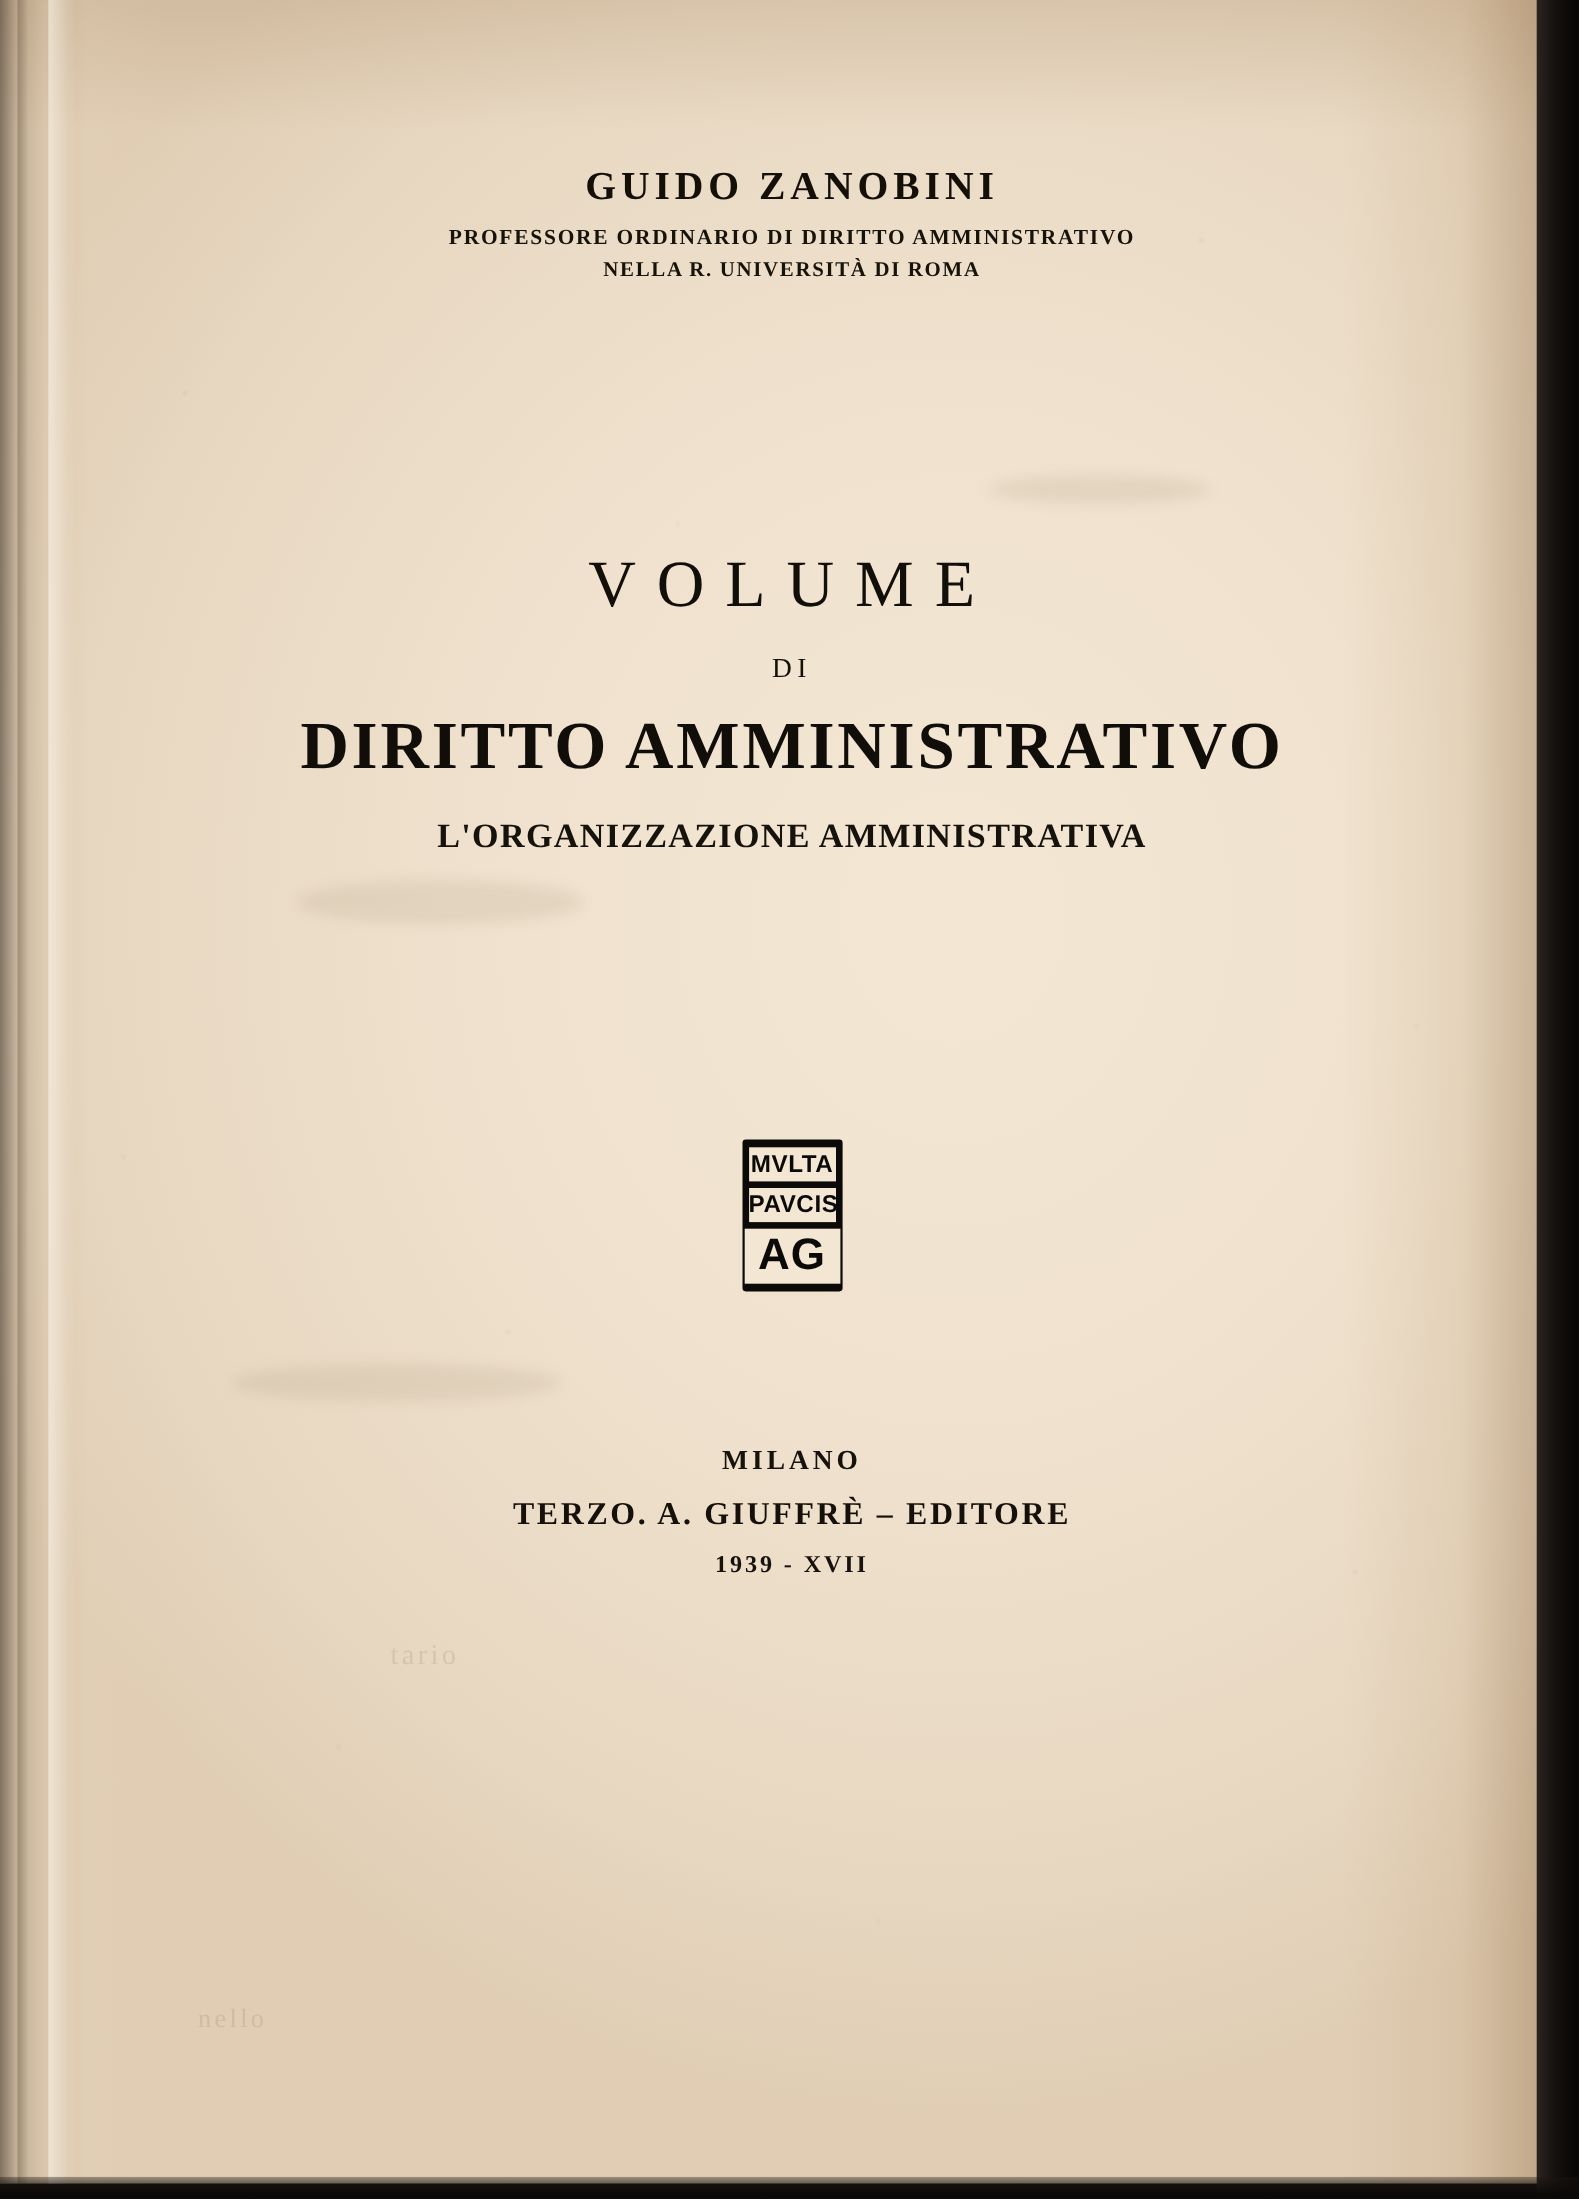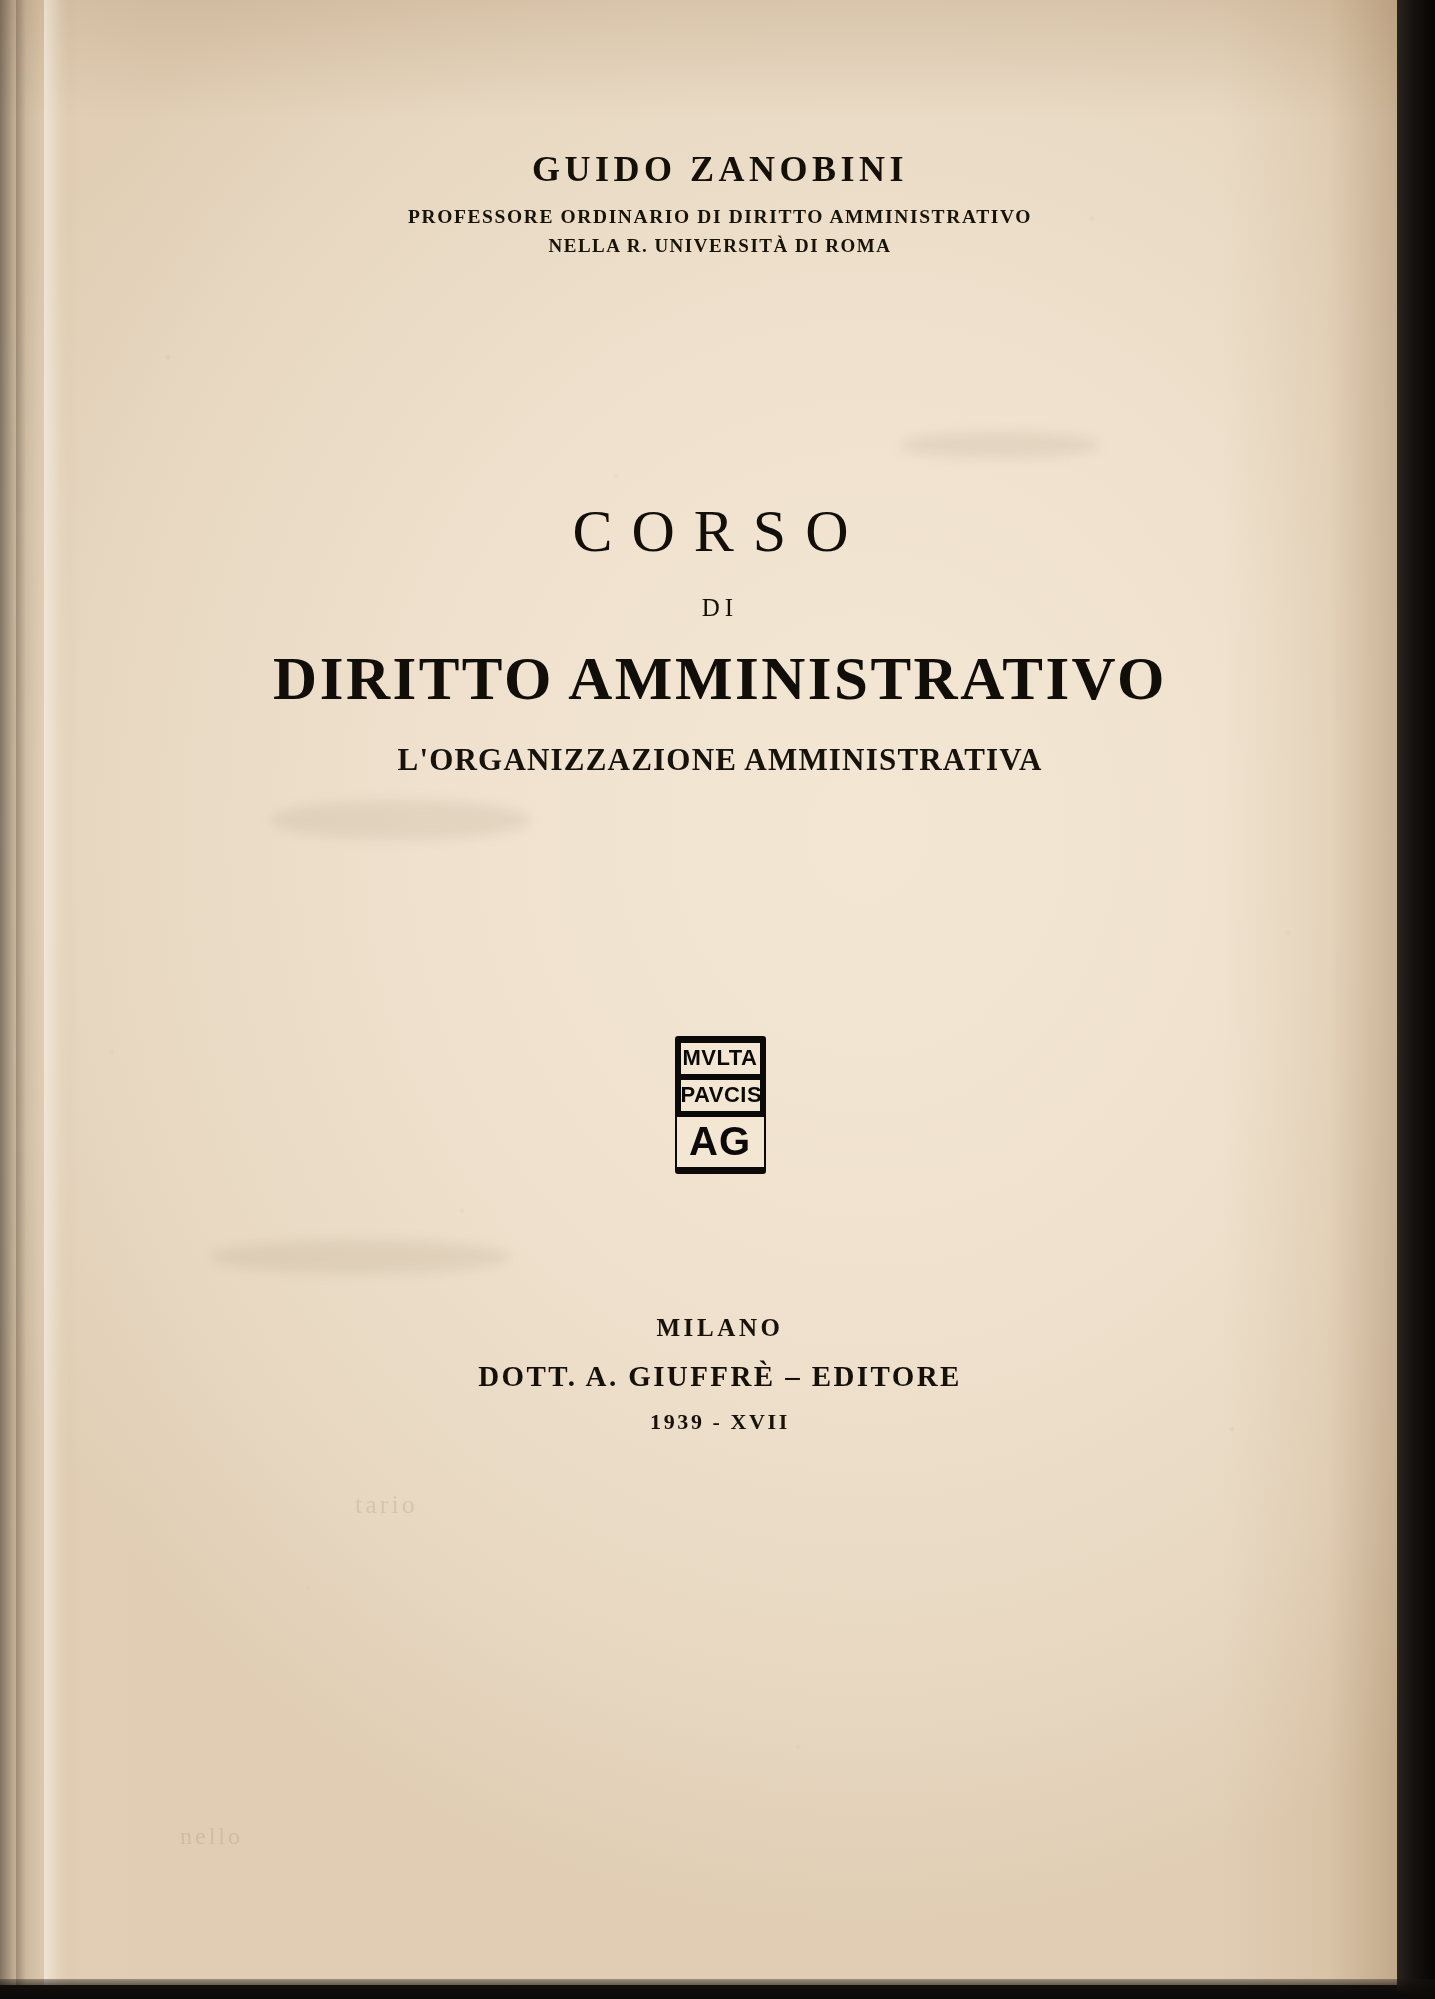--- a/index.html
+++ b/index.html
@@ -276,36 +276,36 @@
     <div class="smudge" style="top:800px; left:270px; width:260px; height:40px;"></div>
     <div class="smudge" style="top:1240px; left:210px; width:300px; height:34px;"></div>
     <div class="smudge" style="top:432px; left:900px; width:200px; height:26px;"></div>
 
     <div class="content">
 
       <div class="block author">GUIDO ZANOBINI</div>
       <div class="block subtitle-1">PROFESSORE ORDINARIO DI DIRITTO AMMINISTRATIVO</div>
       <div class="block subtitle-2">NELLA R. UNIVERSITÀ DI ROMA</div>
 
-      <div class="block title-main">CORSO</div>
+      <div class="block title-main">VOLUME</div>
       <div class="block title-di">DI</div>
       <div class="block title-sub">DIRITTO AMMINISTRATIVO</div>
 
       <div class="block volume-sub">L'ORGANIZZAZIONE AMMINISTRATIVA</div>
 
       <div class="logo-wrap">
         <div class="logo">
           <div class="logo-line logo-l1">MVLTA</div>
           <div class="logo-line logo-l2">PAVCIS</div>
           <div class="logo-line logo-l3">AG</div>
         </div>
       </div>
 
       <div class="block city">MILANO</div>
-      <div class="block publisher">DOTT. A. GIUFFRÈ – EDITORE</div>
+      <div class="block publisher">TERZO. A. GIUFFRÈ – EDITORE</div>
       <div class="block year">1939 - XVII</div>
 
     </div>
 
     <div class="page-top-shade"></div>
     <div class="page-edge-shade"></div>
     <div class="gutter"></div>
     <div class="gutter-crease2"></div>
     <div class="gutter-crease"></div>
   </div>

